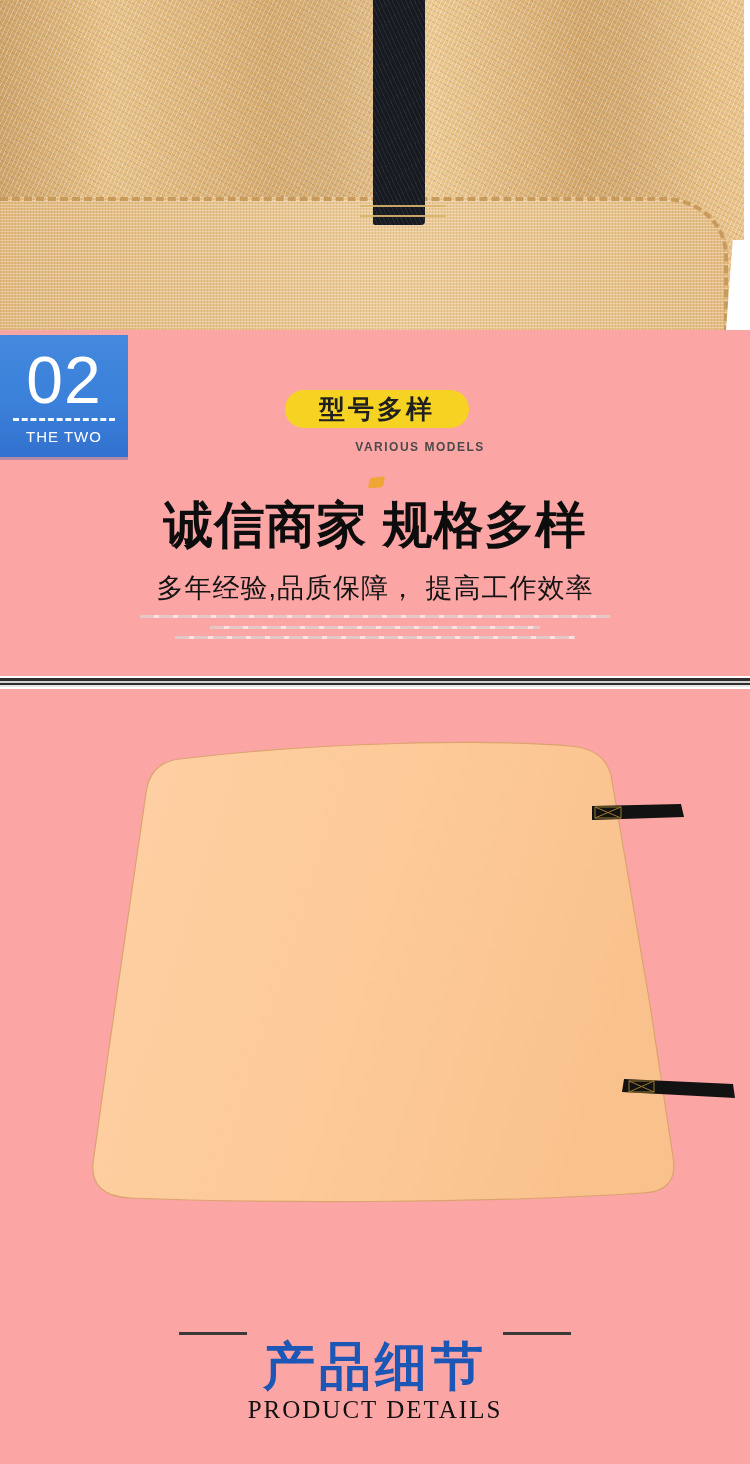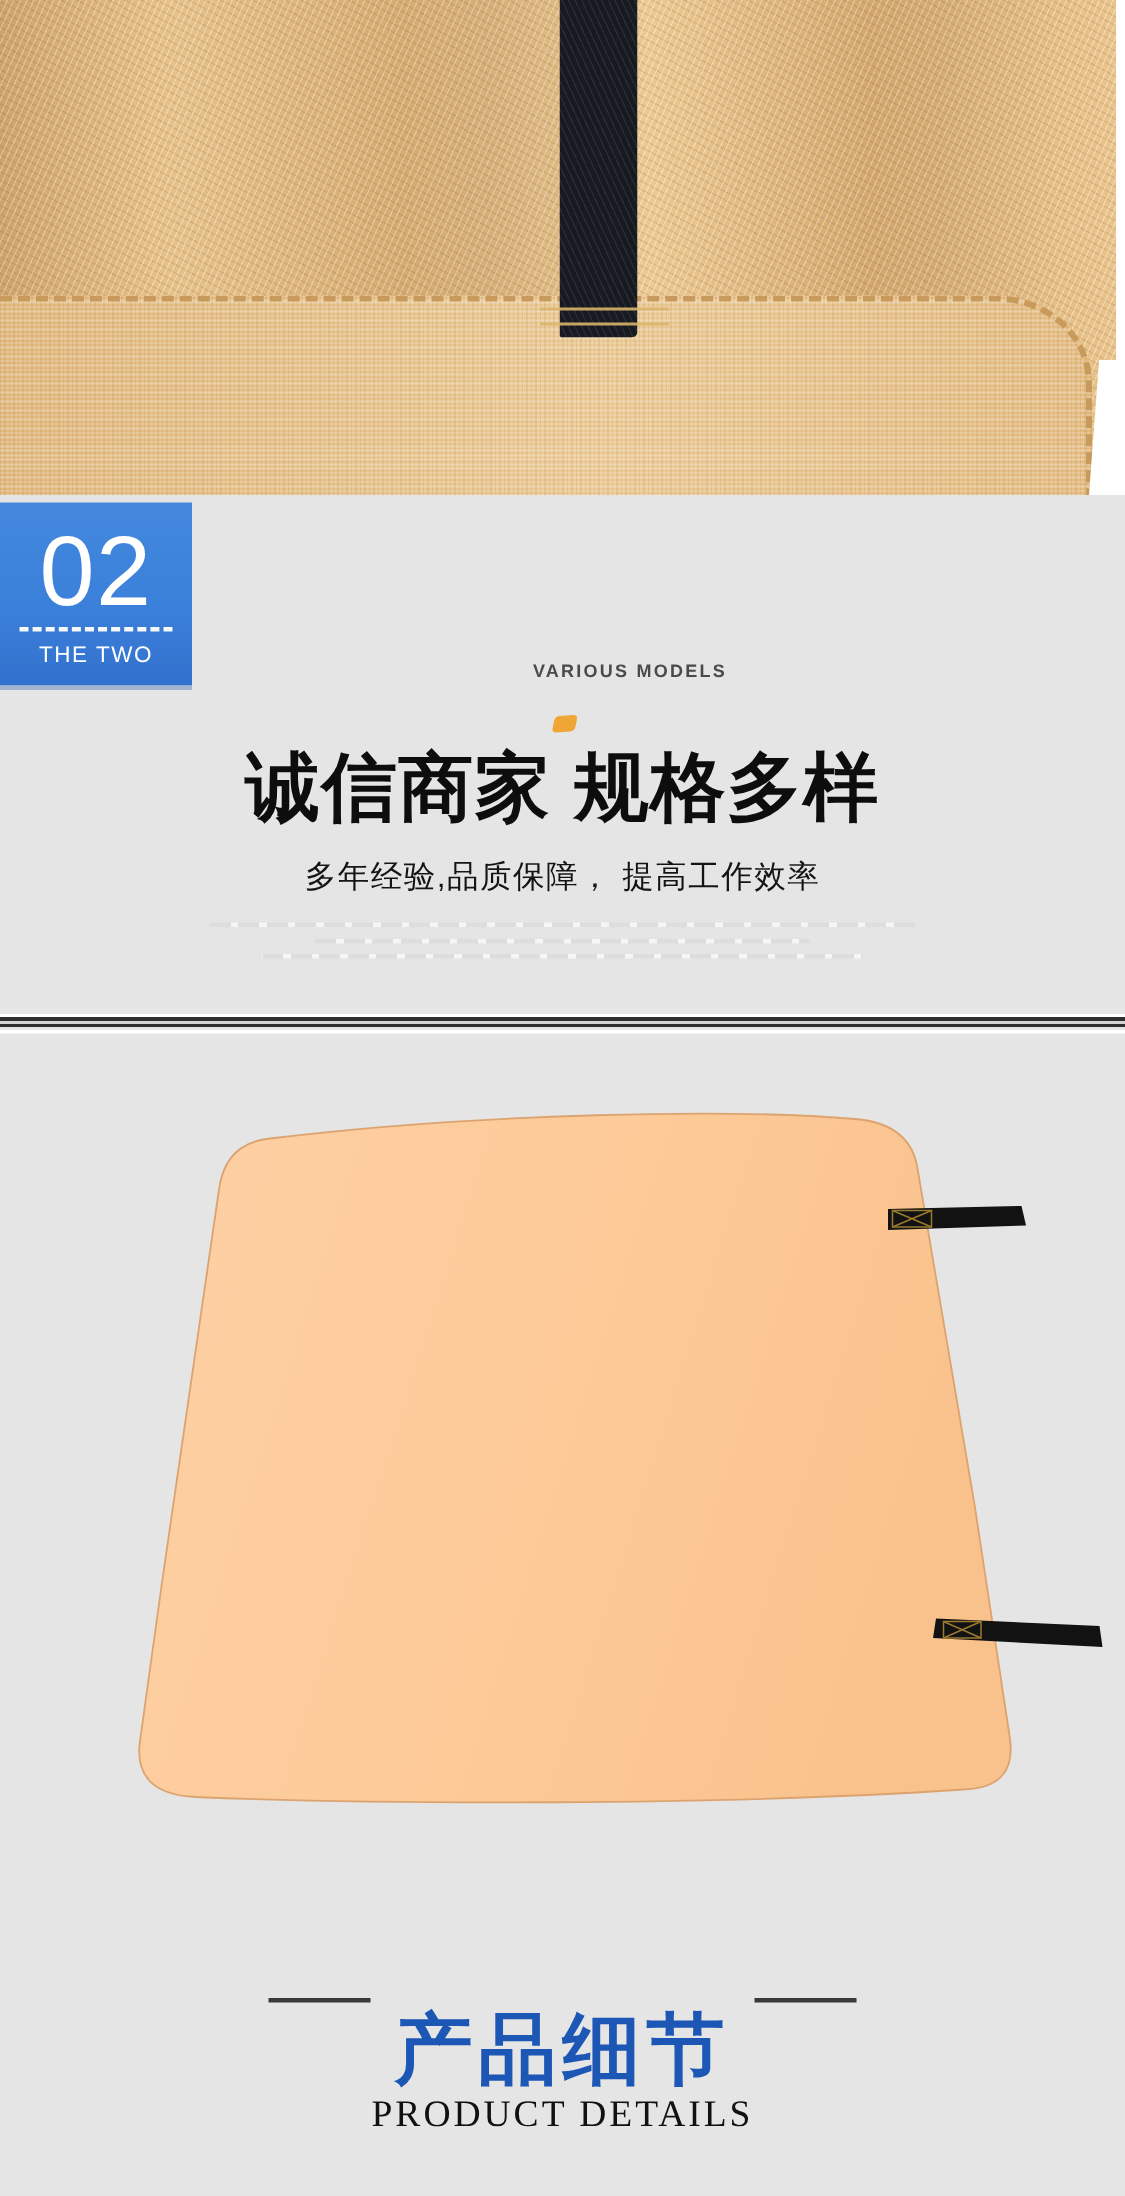--- a/index.html
+++ b/index.html
@@ -1,18 +1,18 @@
 <!DOCTYPE html>
 <html><head>
 <meta charset="utf-8">
 <style>
   html,body{margin:0;padding:0;background:#ffffff;}
   #page{
     position:relative;width:750px;height:1464px;margin:0 auto;
-    background:#e5e5e5;overflow:hidden;
+    background:#fca5a5;overflow:hidden;
     font-family:"Liberation Sans","DejaVu Sans",sans-serif;
   }
   
   .photo{position:absolute;left:0;top:0;width:750px;height:330px;background:#ffffff;overflow:hidden;}
   .fabric-upper{
     position:absolute;left:0;top:0;width:745px;height:330px;
     background-color:#dfb479;
     background-image:
       repeating-linear-gradient(115deg, rgba(255,255,255,.30) 0 1px, rgba(255,255,255,0) 1px 4px),
       repeating-linear-gradient(28deg, rgba(135,92,38,.16) 0 1px, rgba(135,92,38,0) 1px 5px),
@@ -70,21 +70,21 @@
   .accent-mark{
     position:absolute;left:369px;top:477px;width:15px;height:11px;border-radius:3px;
     transform:skewX(-16deg) rotate(-5deg);
   }
   .headline-title{
     position:absolute;left:0;top:492px;width:750px;text-align:center;
     font-size:50px;font-weight:700;color:#0d0d0d;letter-spacing:1px;
   }
   .headline-sub{
     position:absolute;left:0;top:570px;width:750px;text-align:center;
-    font-size:21px;font-weight:500;color:#141414;letter-spacing:1px;
+    font-size:27px;font-weight:500;color:#141414;letter-spacing:1px;
   }
   .fine-print{position:absolute;height:3px;opacity:.65;
     background:repeating-linear-gradient(90deg,#d9d9d9 0 14px,#ffffff 14px 19px);}
   .fp1{left:140px;top:615px;width:470px;}
   .fp2{left:210px;top:626px;width:330px;}
   .fp3{left:175px;top:636px;width:400px;}
   
   .double-divider{
     position:absolute;left:0;top:676px;width:750px;height:13px;
     background:linear-gradient(180deg,#ffffff 0 2px,#2e2e2e 2px 5px,#d2d2d2 5px 7px,
@@ -120,20 +120,23 @@
     <div class="stitch-line s1"></div>
     <div class="stitch-line s2"></div>
   </div>
 
   <div class="badge">
     <div class="badge-number">02</div>
     <div class="badge-divider"></div>
     <div class="badge-label">THE TWO</div>
   </div>
 
+  <div class="pill" style="background: rgb(246, 211, 34);">
+    <span class="pill-label">型号多样</span>
+  </div>
   <div class="pill-sub">VARIOUS MODELS</div>
 
   <div class="accent-mark" style="background: rgb(239, 166, 54);"></div>
   <div class="headline-title">诚信商家 规格多样</div>
   <div class="headline-sub">多年经验,品质保障， 提高工作效率</div>
   <div class="fine-print fp1"></div>
   <div class="fine-print fp2"></div>
   <div class="fine-print fp3"></div>
 
   <div class="double-divider"></div>

